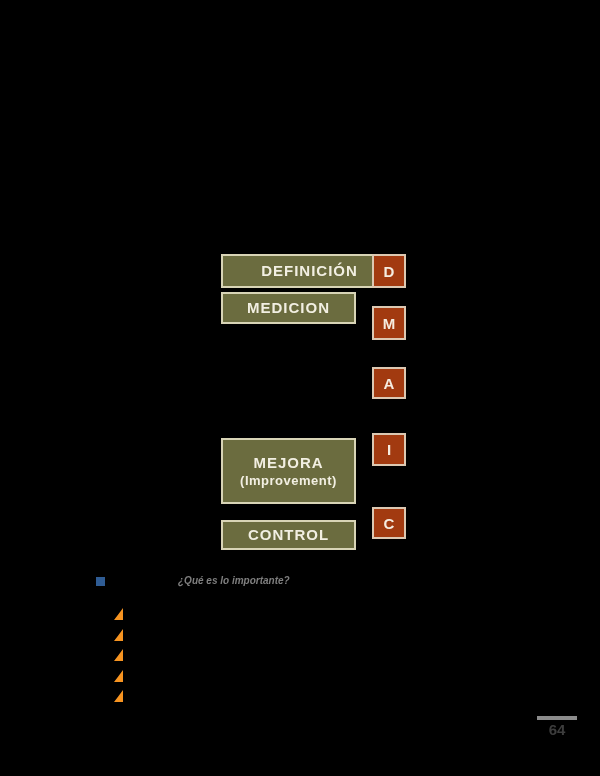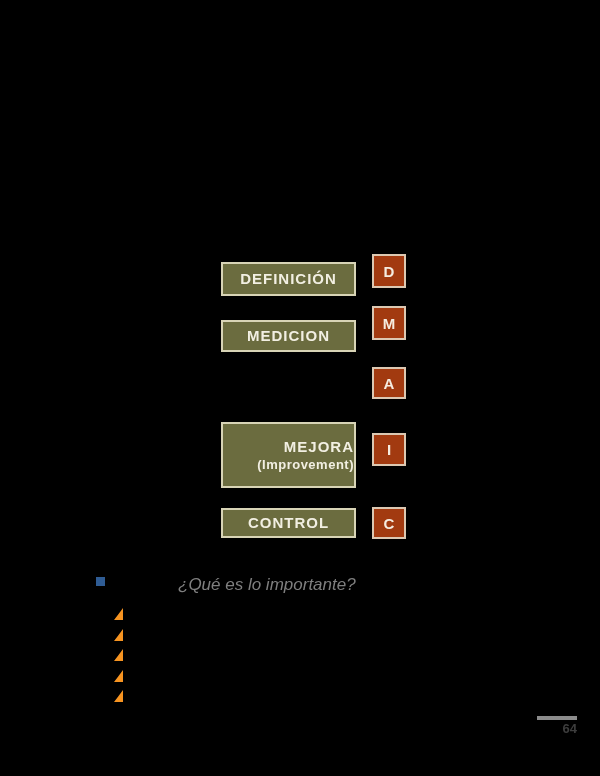--- a/index.html
+++ b/index.html
@@ -33,43 +33,43 @@
     position:absolute;
     left:372px;width:30px;
     background:#a23a10;
     border:2px solid #dcc8b2;
     display:flex;align-items:center;justify-content:center;
     color:#f5ece0;
     font-weight:bold;
     font-size:15px;
   }
 
-  #box-def{top:262px;height:30px;}
+  #box-def{top:254px;height:30px;padding-left:21px;}
   #let-d  {top:254px;height:30px;}
-  #box-med{top:320px;height:28px;}
+  #box-med{top:292px;height:28px;}
   #let-m  {top:306px;height:30px;}
   #box-ana{top:367px;height:27px;}
   #let-a  {top:367px;height:28px;}
-  #box-mej{top:422px;height:62px;align-items:flex-end;}
+  #box-mej{top:438px;height:62px;}
   #let-i  {top:433px;height:29px;}
-  #box-con{top:508px;height:26px;}
+  #box-con{top:520px;height:26px;}
   #let-c  {top:507px;height:28px;}
 
   
   .q-bullet{
     position:absolute;
     left:96px;top:577px;
     width:9px;height:9px;
     background:#2f5c94;
   }
   .q-text{
     position:absolute;
     left:178px;top:575px;
-    font-size:17px;
-    font-weight:normal;
+    font-size:10px;
+    font-weight:bold;
     font-style:italic;
     color:#7f7f7f;
     white-space:nowrap;
   }
 
   
   .arrow{
     position:absolute;
     left:114px;
     width:9px;height:12px;
@@ -82,22 +82,22 @@
   .footer-line{
     position:absolute;
     left:537px;top:716px;
     width:40px;height:4px;
     background:#8c8c8c;
   }
   .footer-num{
     position:absolute;
     left:537px;top:721px;
     width:40px;
-    text-align:right;
-    font-size:13px;
+    text-align:center;
+    font-size:15px;
     font-weight:bold;
     color:#3d3d3d;
   }
 </style>
 </head>
 <body>
 
 <div class="slide">
 
   <div class="step-box" id="box-def">

